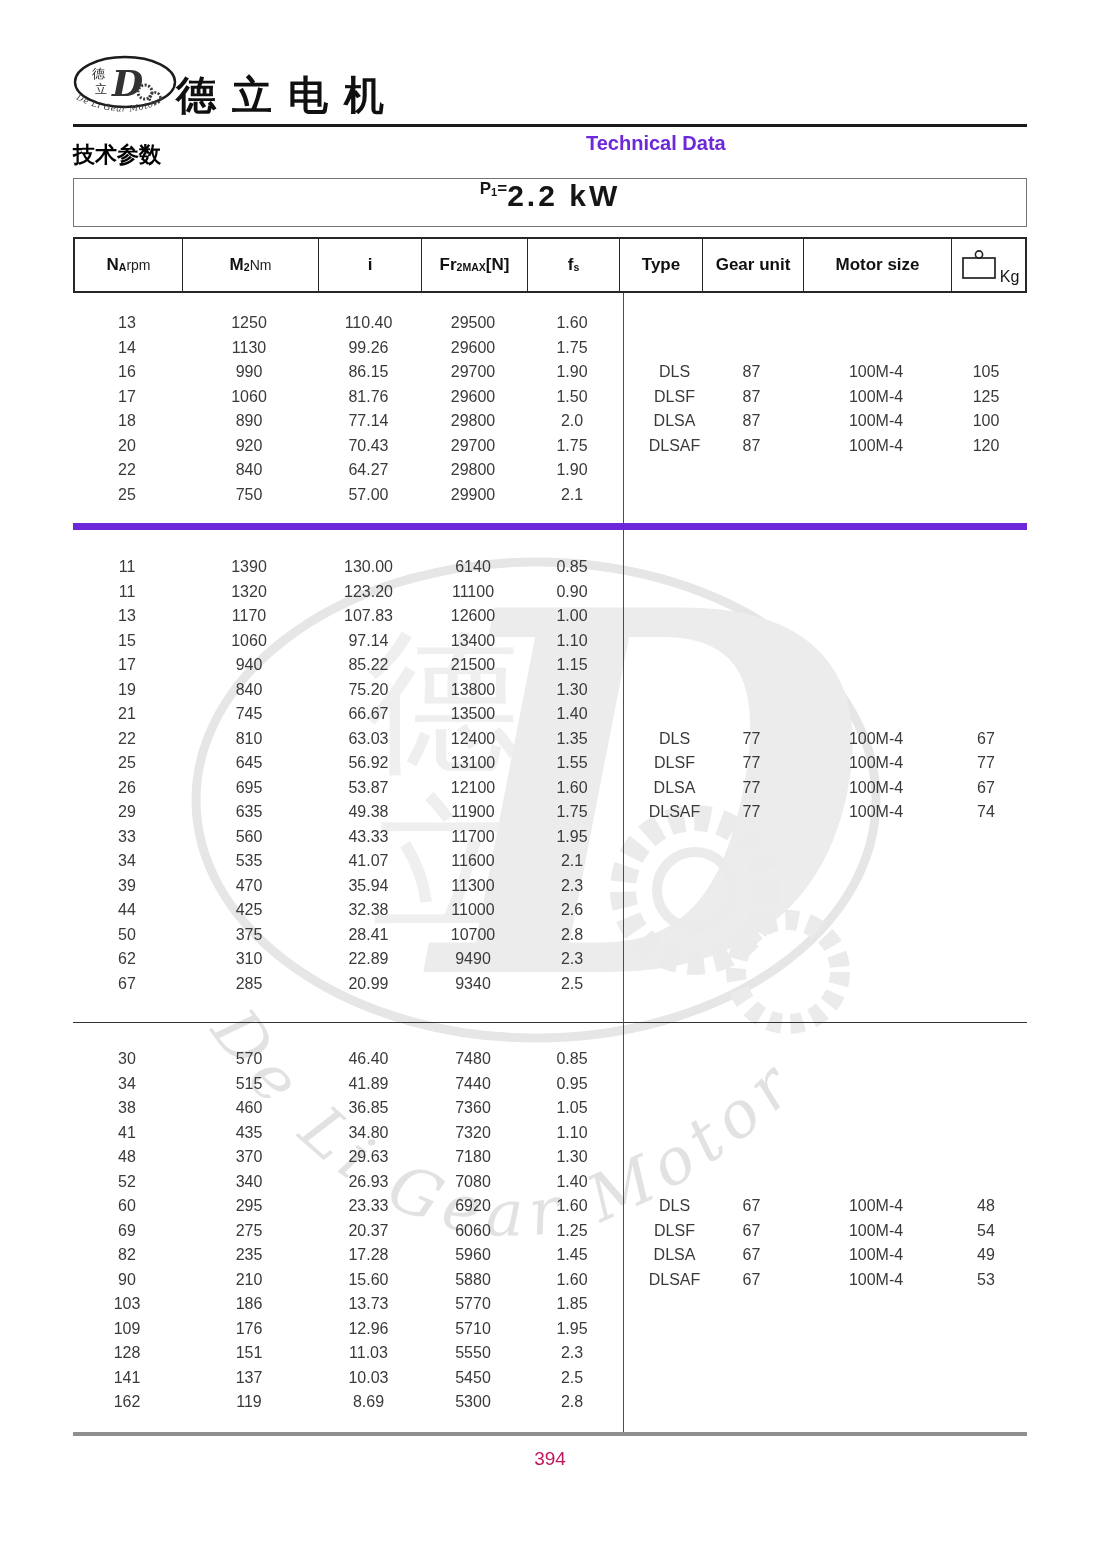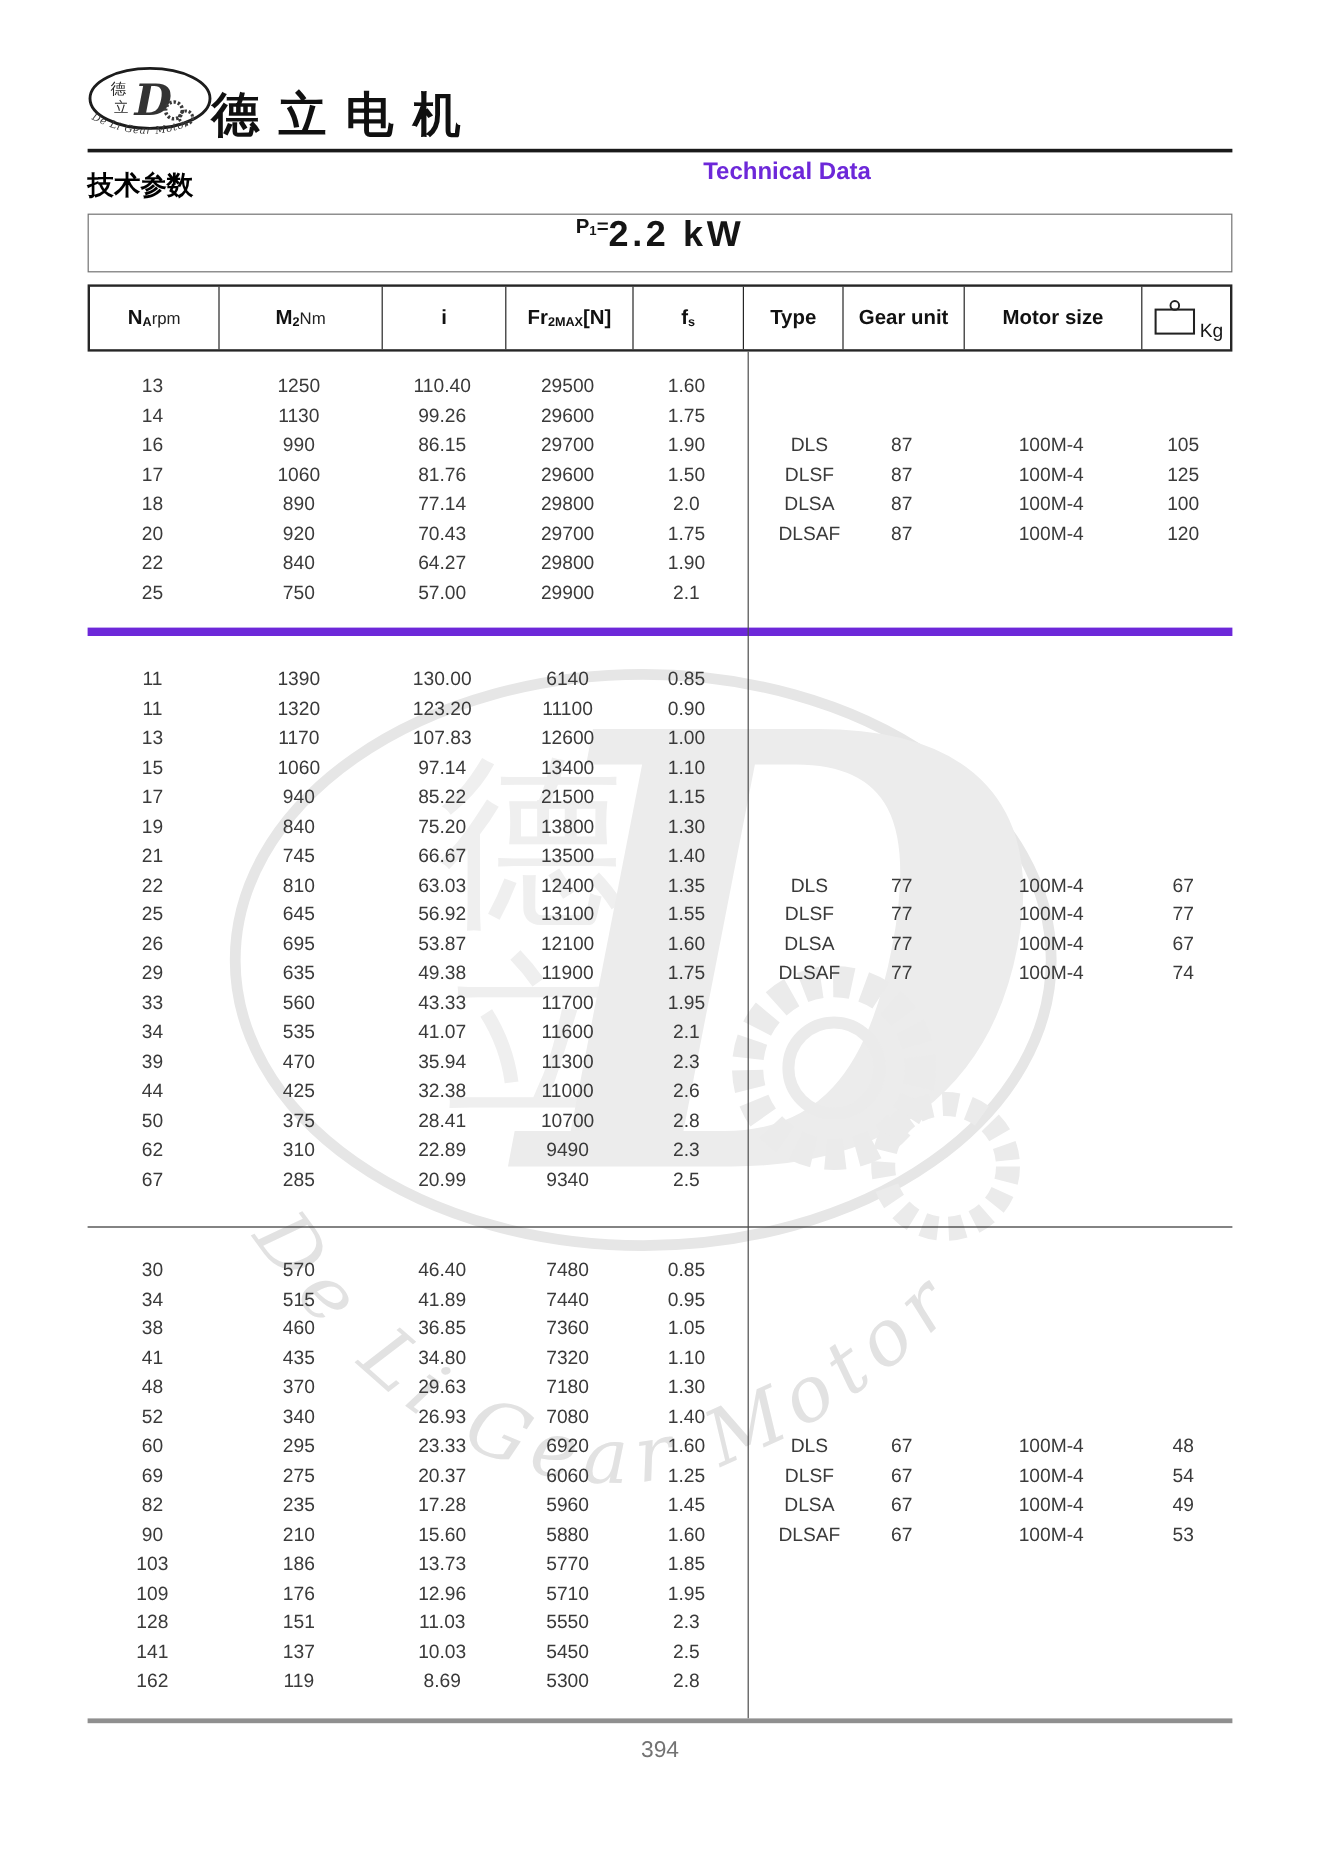--- a/index.html
+++ b/index.html
@@ -39,21 +39,21 @@
   .sec-1{height:230px;padding-top:18px;}
   .sec-2{height:499px;padding-top:25px;border-top:7px solid #6d28d9;}
   .sec-3{height:410px;padding-top:24px;border-top:1px solid #333;}
   .trow{display:grid;grid-template-columns:108px 136px 103px 106px 92px 83px 101px 148px 72px;
         height:24.5px;align-items:center;}
   .td{text-align:center;font-size:16px;color:#3a3a3a;white-space:nowrap;}
   .td-type{text-align:center;padding-left:30px;}
   .bottom-rule{position:absolute;left:73px;top:1432px;width:954px;height:4px;background:#8f8f8f;z-index:1;}
   
   .footer{position:absolute;left:73px;top:1448px;width:954px;text-align:center;
-        font-size:19px;color:#737373;z-index:1;}
+        font-size:19px;color:#be185d;z-index:1;}
 </style>
 </head>
 <body>
 
 <div class="page">
 
   <svg class="watermark" viewBox="0 0 820 780" aria-hidden="true">
     <ellipse cx="396" cy="280" rx="340" ry="238" fill="none" stroke="#e6e6e6" stroke-width="9"></ellipse>
     <text x="225" y="235" font-size="155" fill="#efefef" font-family="DejaVu Sans, sans-serif">德</text>
     <text x="232" y="395" font-size="145" fill="#efefef" font-family="DejaVu Sans, sans-serif">立</text>

